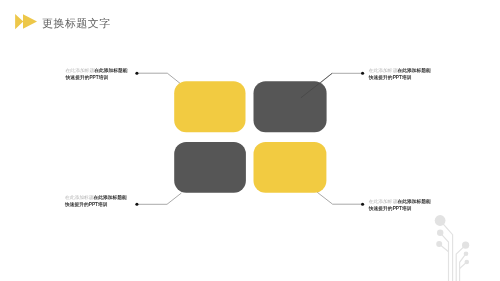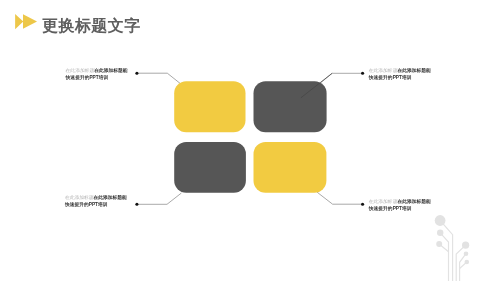--- a/index.html
+++ b/index.html
@@ -4,21 +4,21 @@
 <style>
   html, body { margin:0; padding:0; }
   body {
     width:500px; height:281px; background:#ffffff; overflow:hidden;
     font-family:"Liberation Sans", sans-serif; position:relative;
   }
   .slide { position:absolute; left:0; top:0; width:500px; height:281px; background:#fff; }
 
   .ff-icon { position:absolute; left:14.5px; top:14.3px; }
   .title-text { position:absolute; left:42.0px; top:16.3px; font-family:"Liberation Serif", serif;
-                font-size:16px; color:#5e5e5e; letter-spacing:0.45px; white-space:nowrap;font-weight:bold; }
+                font-size:11px; color:#5e5e5e; letter-spacing:0.45px; white-space:nowrap; }
 
   .deco { position:absolute; left:432px; top:210px; }
 
   .board { position:absolute; left:0; top:0; }
 
   .callout { position:absolute; white-space:nowrap; -webkit-font-smoothing:antialiased; }
   .callout .l1 { font-size:4.78px; line-height:6.9px; }
   .callout .l1 .lite { color:#b5b5b5; }
   .callout .l1 .bold { color:#333333; font-weight:bold; }
   .callout .l2 { font-size:4.78px; line-height:6.9px; color:#333333; font-weight:bold; }

